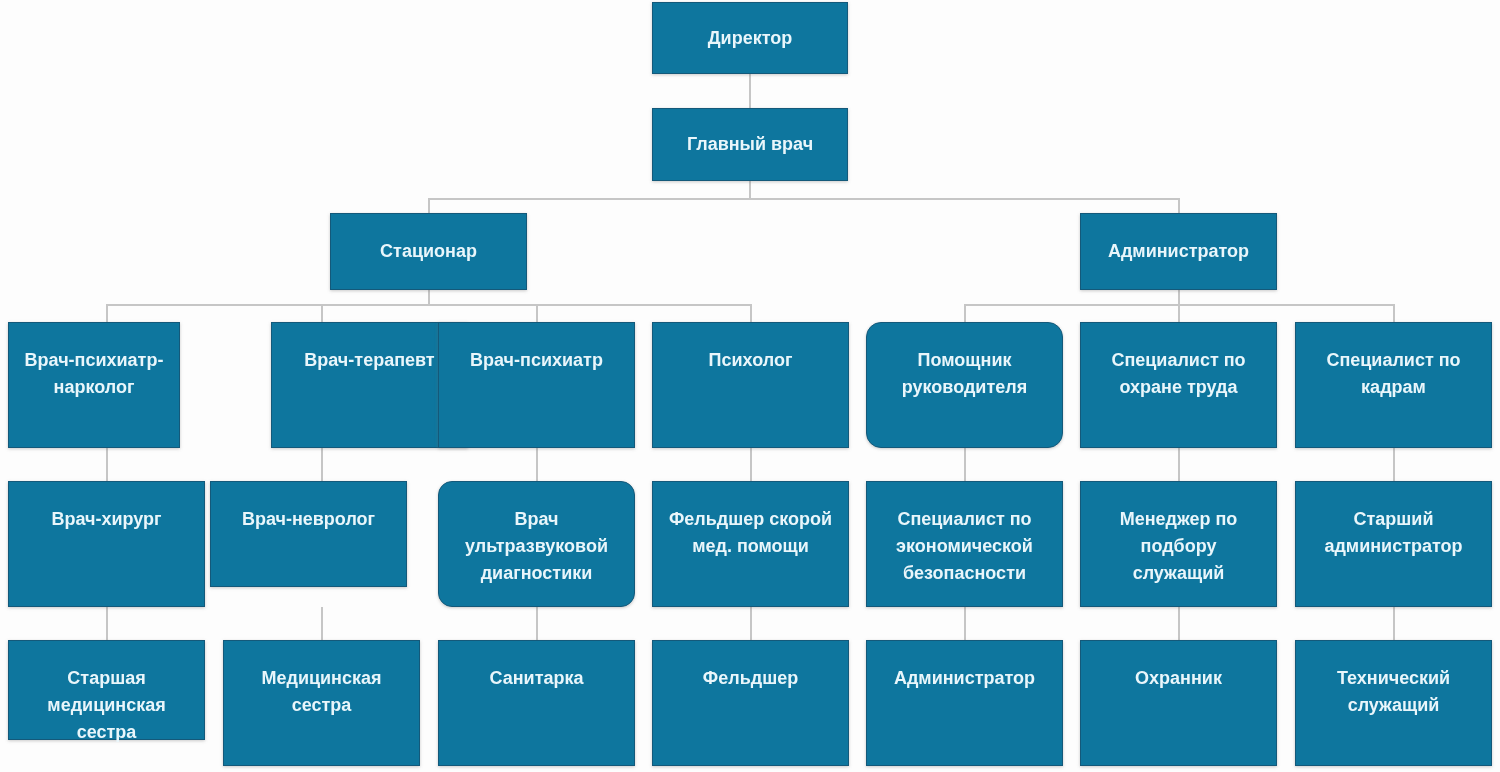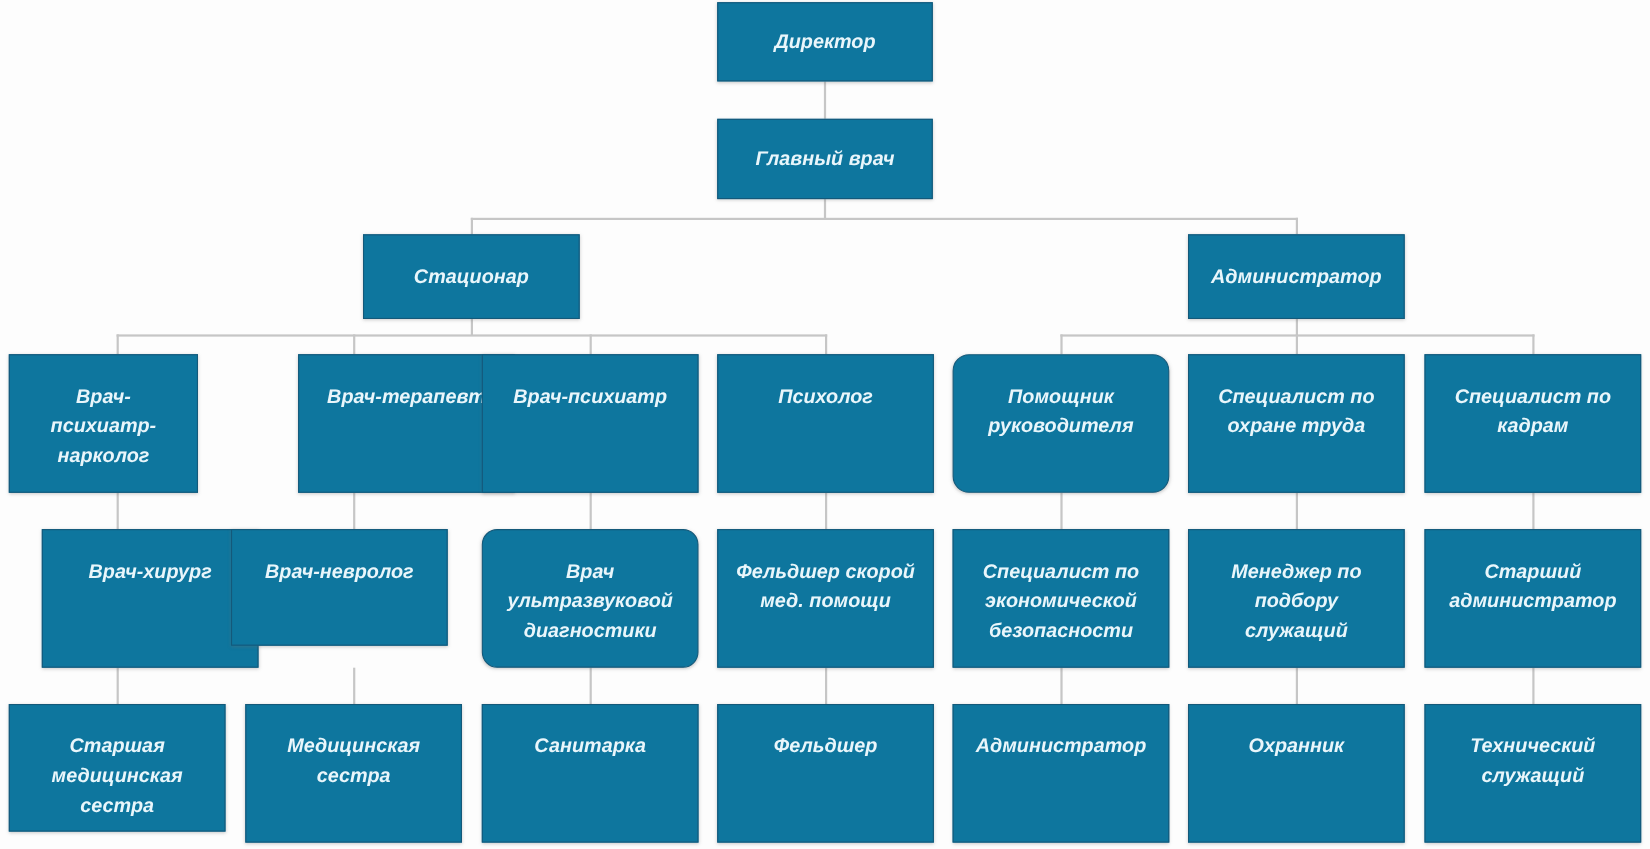--- a/index.html
+++ b/index.html
@@ -23,21 +23,20 @@
     box-shadow: 0 1px 3px rgba(110,110,110,.35);
     color: var(--node-text, #e9f6fb);
     font-size: 18px;
     font-weight: 700;
     line-height: 27px;
     text-align: center;
     display: flex;
     justify-content: center;
     align-items: center;
     padding: 16px 15px;
-    font-style: italic;
   }
   .node.tall {
     align-items: flex-start;
     padding-top: 24px;
   }
   .line {
     position: absolute;
     background: var(--connector, #c6c6c6);
   }
   .vline { width: 2px; }
@@ -91,29 +90,29 @@
   <div class="node" style="left:1080px; top:213px; width:197px; height:77px;">Администратор</div>
 
   <div class="node tall" style="left:8px;    top:322px; width:172px; height:126px;">Врач-психиатр-нарколог</div>
   <div class="node tall" style="left:223px;  top:322px; width:197px; height:126px;margin-left:48px;">Врач-терапевт</div>
   <div class="node tall" style="left:438px;  top:322px; width:197px; height:126px;">Врач-психиатр</div>
   <div class="node tall" style="left:652px;  top:322px; width:197px; height:126px;">Психолог</div>
   <div class="node tall" style="left:866px;  top:322px; width:197px; height:126px;border-radius:15px;">Помощник руководителя</div>
   <div class="node tall" style="left:1080px; top:322px; width:197px; height:126px;">Специалист по охране труда</div>
   <div class="node tall" style="left:1295px; top:322px; width:197px; height:126px;">Специалист по кадрам</div>
 
-  <div class="node tall" style="left:8px;    top:481px; width:197px; height:126px;margin-left:30px;">Врач-хирург</div>
+  <div class="node tall" style="left:8px;    top:481px; width:197px; height:126px;">Врач-хирург</div>
   <div class="node tall" style="left:210px;  top:481px; width:197px; height:106px;">Врач-невролог</div>
   <div class="node tall" style="left:438px;  top:481px; width:197px; height:126px;border-radius:14px;">Врач ультразвуковой диагностики</div>
   <div class="node tall" style="left:652px;  top:481px; width:197px; height:126px;">Фельдшер скорой мед. помощи</div>
   <div class="node tall" style="left:866px;  top:481px; width:197px; height:126px;">Специалист по экономической безопасности</div>
   <div class="node tall" style="left:1080px; top:481px; width:197px; height:126px;">Менеджер по подбору служащий</div>
   <div class="node tall" style="left:1295px; top:481px; width:197px; height:126px;">Старший администратор</div>
 
-  <div class="node tall" style="left:8px;    top:640px; width:197px; height:116px;">Старшая медицинская сестра</div>
+  <div class="node tall" style="left:8px;    top:640px; width:197px; height:100px;">Старшая медицинская сестра</div>
   <div class="node tall" style="left:223px;  top:640px; width:197px; height:126px;">Медицинская сестра</div>
   <div class="node tall" style="left:438px;  top:640px; width:197px; height:126px;">Санитарка</div>
   <div class="node tall" style="left:652px;  top:640px; width:197px; height:126px;">Фельдшер</div>
   <div class="node tall" style="left:866px;  top:640px; width:197px; height:126px;">Администратор</div>
   <div class="node tall" style="left:1080px; top:640px; width:197px; height:126px;">Охранник</div>
   <div class="node tall" style="left:1295px; top:640px; width:197px; height:126px;">Технический служащий</div>
 
 </div>
 
 </body></html>

